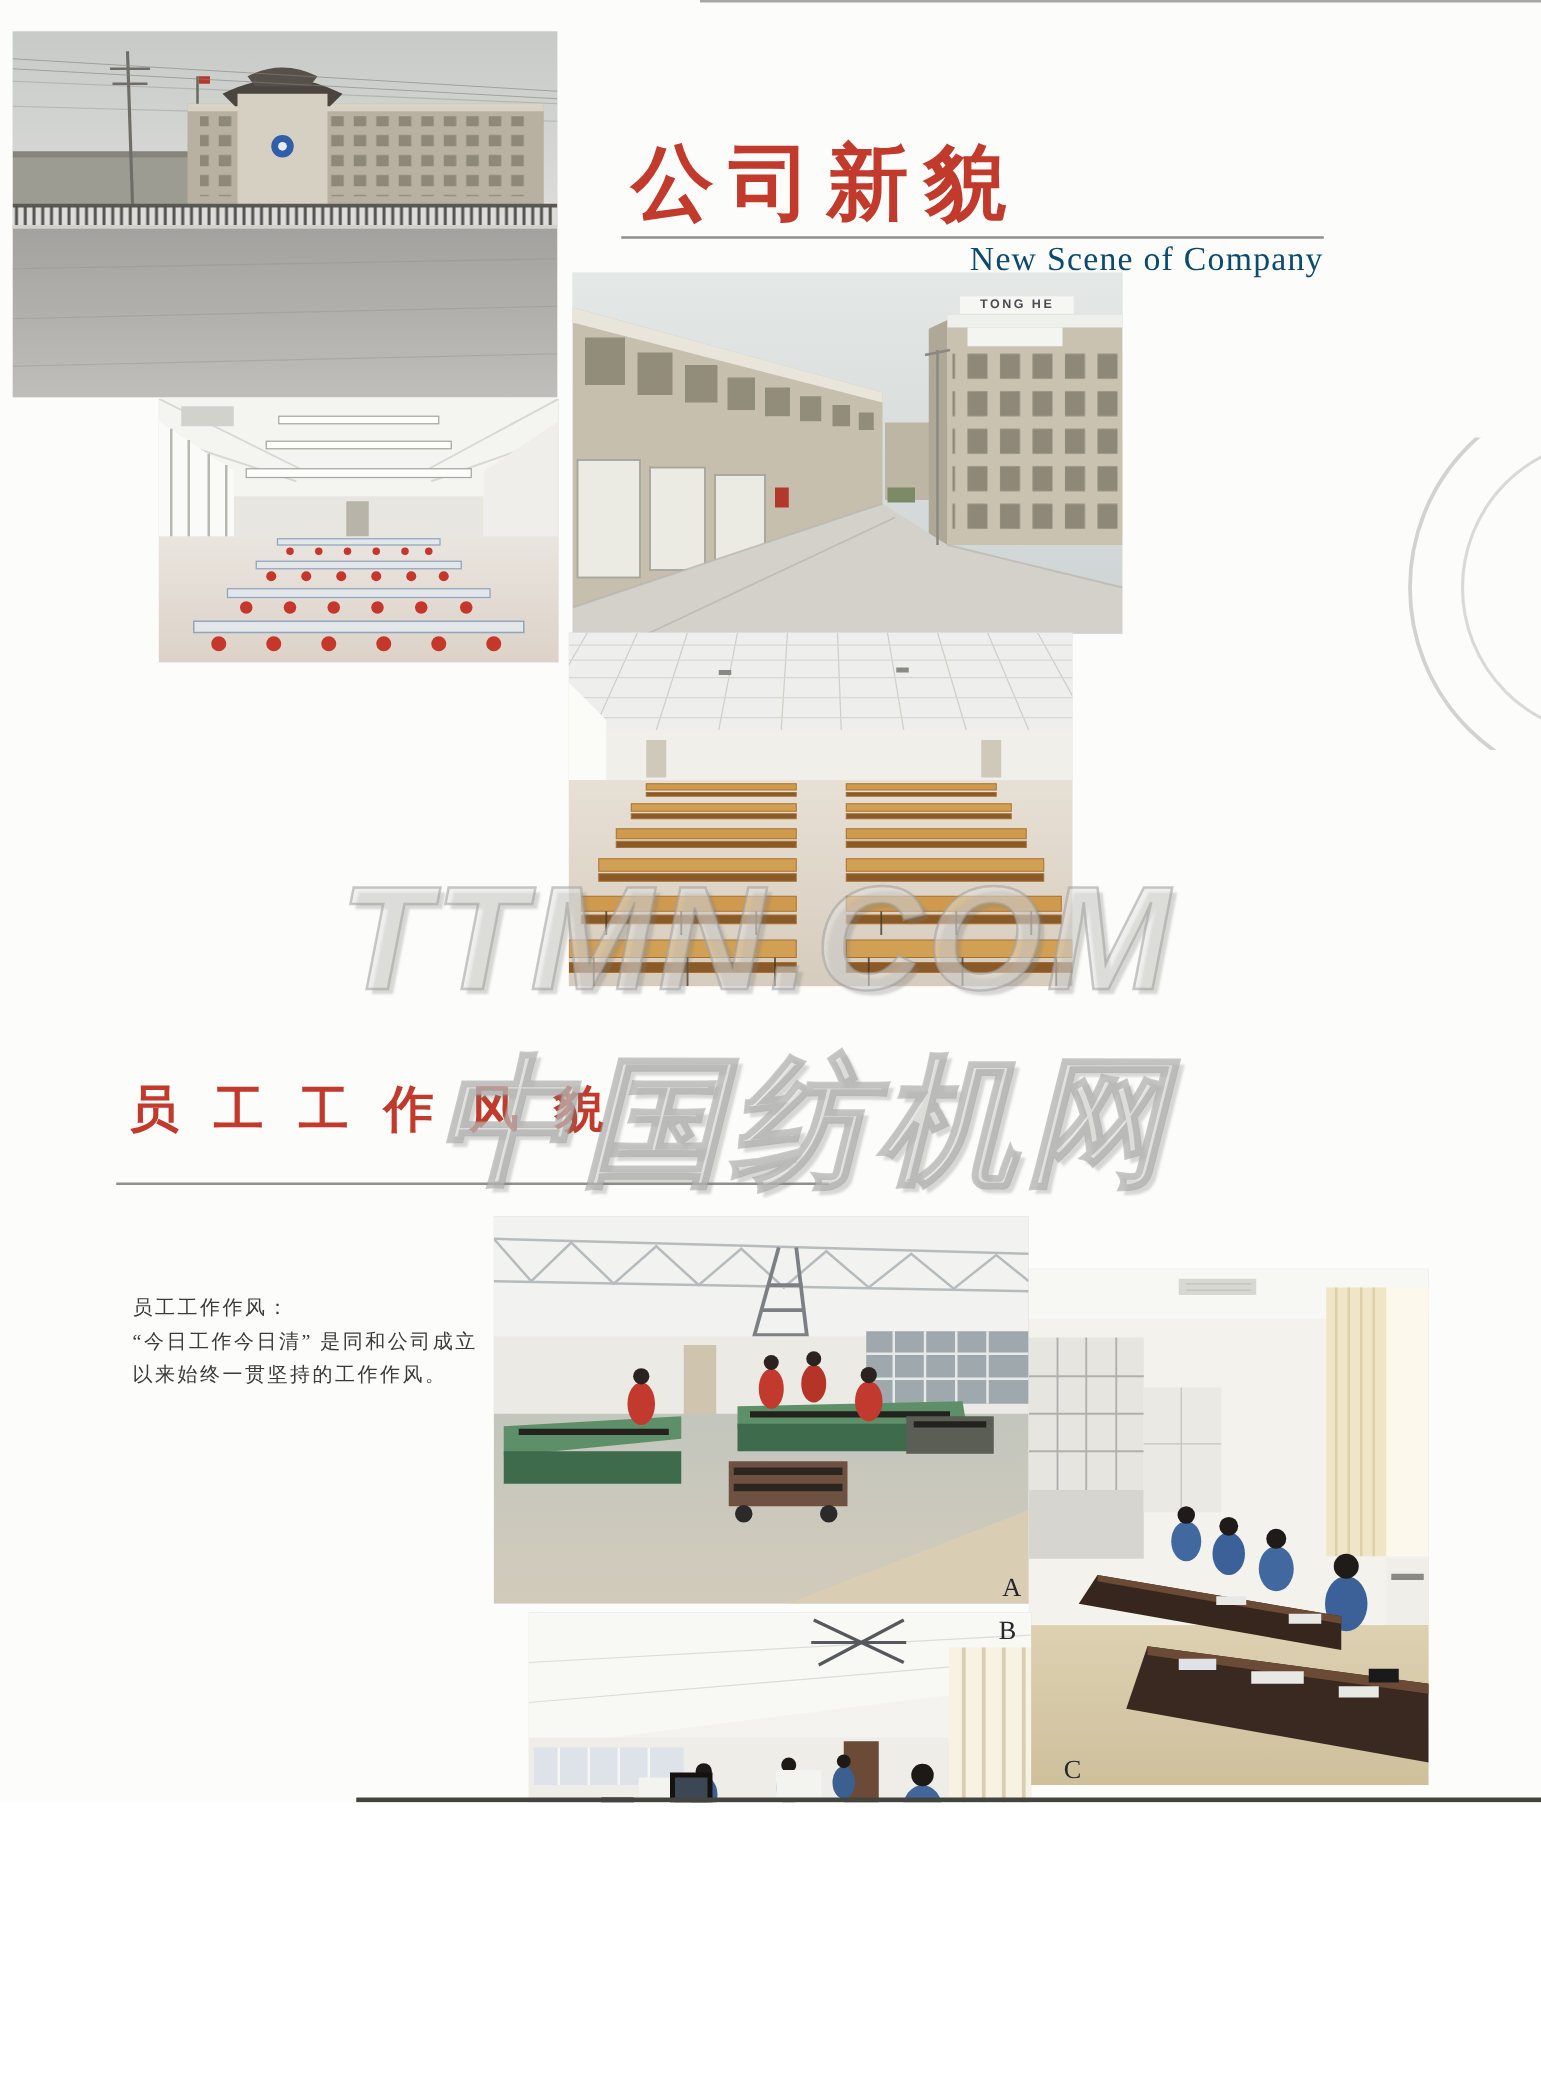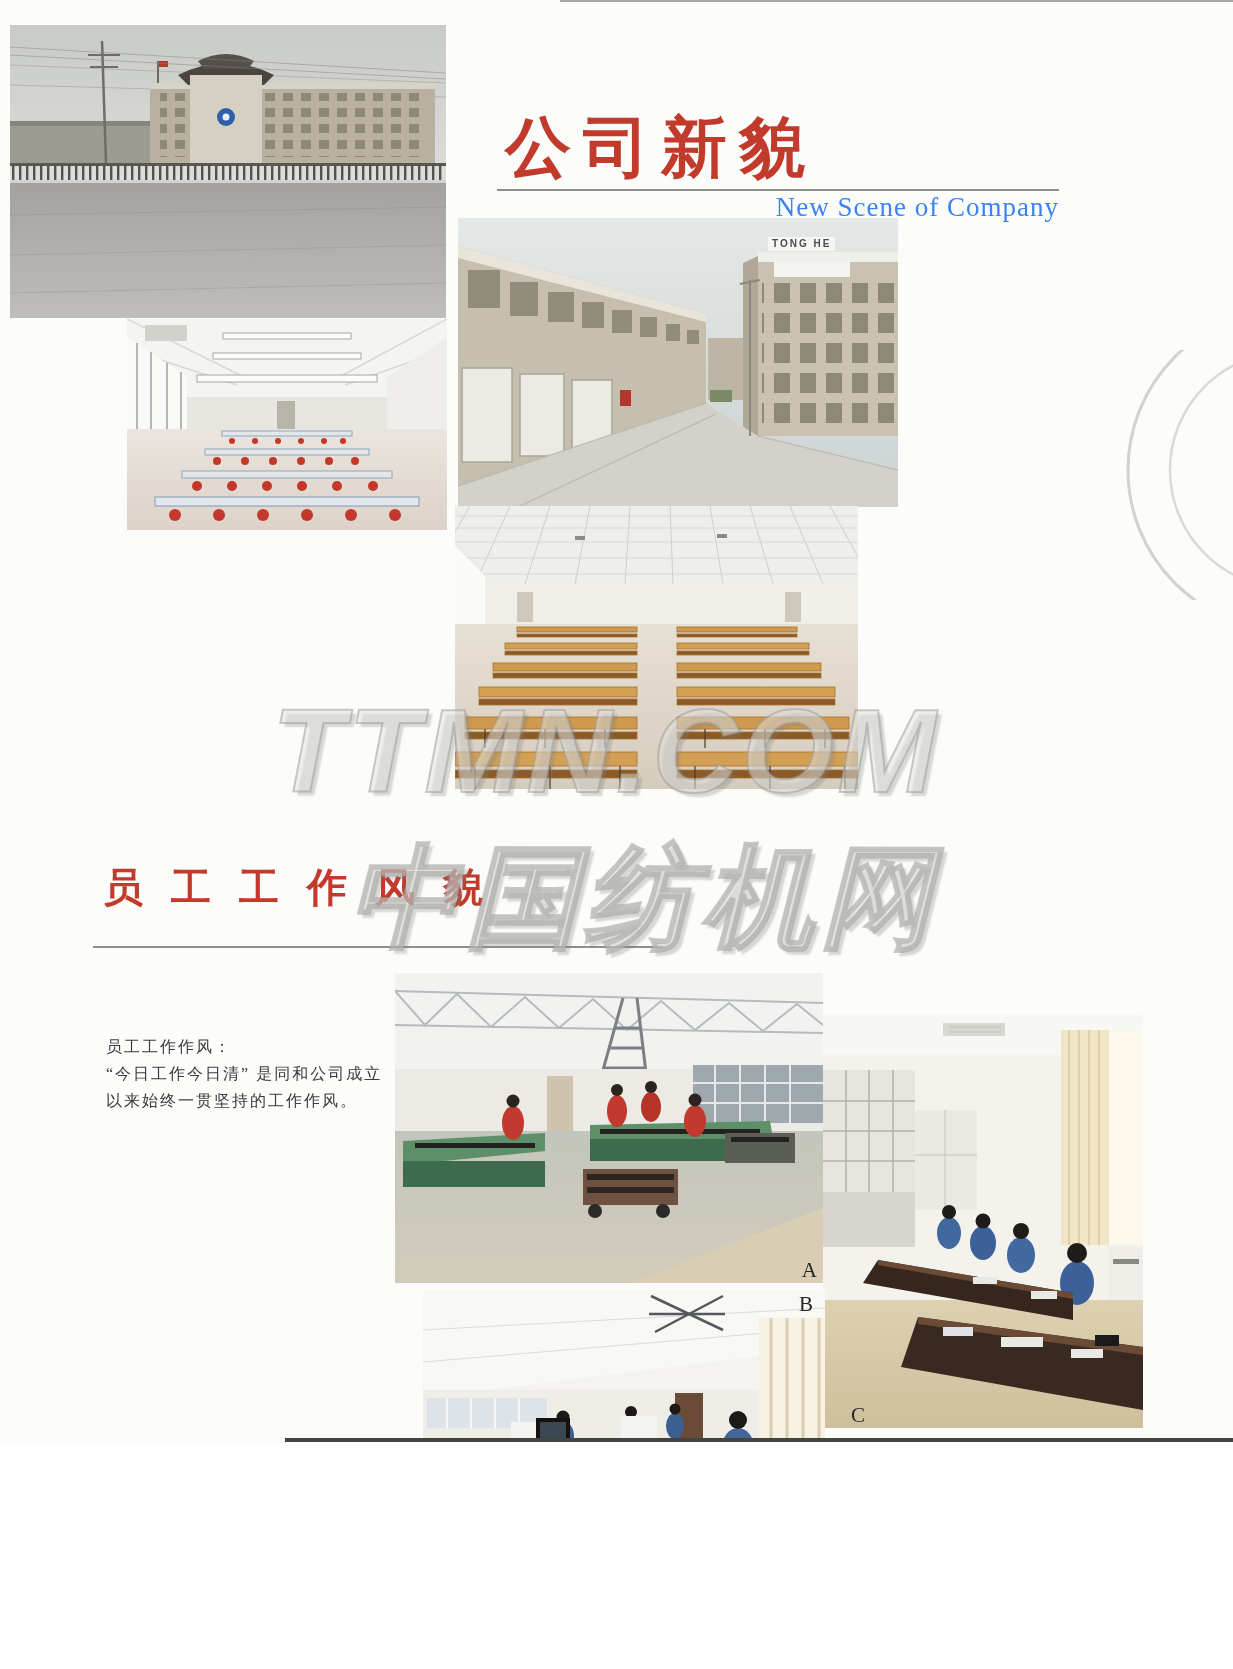--- a/index.html
+++ b/index.html
@@ -13,21 +13,21 @@
   .title-cn{
     position:absolute;white-space:nowrap;color:#c23a2c;
     font-family:"Liberation Serif", serif;font-weight:600;z-index:10;line-height:1;
   }
   .title1{left:505px;top:115px;font-size:66px;letter-spacing:12px;}
   .title2{left:103px;top:868px;font-size:40px;letter-spacing:28px;}
   .rule{position:absolute;height:2px;background:#8f8f8c;z-index:11;}
   .rule1{left:497px;top:189px;width:562px;}
   .rule2{left:93px;top:946px;width:570px;}
   .subtitle{
-    position:absolute;font-family:"Liberation Serif", serif;color:#3b82f6;
+    position:absolute;font-family:"Liberation Serif", serif;color:#0c4a6e;
     text-align:right;z-index:11;line-height:1.1;letter-spacing:1px;
   }
   .subtitle1{left:497px;top:193px;width:562px;font-size:27px;}
   .subtitle2{left:93px;top:951px;width:570px;font-size:28px;}
   .body-text{position:absolute;font-size:16px;color:#3b3b3b;z-index:12;}
   .intro{left:106px;top:1033px;line-height:27px;letter-spacing:2px;}
   .captions{left:104px;top:1421px;line-height:28px;letter-spacing:2px;}
   .page-number{position:absolute;left:83px;top:1560px;font-size:19px;color:#3d3d3d;z-index:12;}
   .photo-label{
     position:absolute;font-family:"Liberation Serif", serif;font-size:21px;
@@ -41,21 +41,21 @@
     text-shadow:4px 4px 2px rgba(125,125,123,0.30);
     pointer-events:none;line-height:1;
   }
   .wm1{left:272px;top:692px;font-size:118px;letter-spacing:4px;}
   .wm2{left:348px;top:842px;font-size:112px;letter-spacing:6px;}
   .circle-wm{position:absolute;right:0;top:350px;width:153px;height:250px;z-index:5;}
   .sign-tonghe{
     position:absolute;left:310px;top:19px;z-index:3;
     font-family:"Liberation Sans", sans-serif;font-size:10px;font-weight:bold;
     letter-spacing:2px;color:#4a4a52;background:rgba(248,248,244,0.9);
-    padding:1px 4px;line-height:1.2;
+    padding:1px 16px;line-height:1.2;
   }
   .scan-bottom{position:absolute;left:285px;right:0;bottom:0;height:4px;background:#44443f;z-index:60;}
   .scan-top{position:absolute;left:560px;top:0;right:0;height:2px;background:#a8a8a4;z-index:60;}
 </style>
 </head>
 <body>
 
 <div class="page">
 
   <div class="photo" style="left:10px;top:25px;width:436px;height:293px;">

